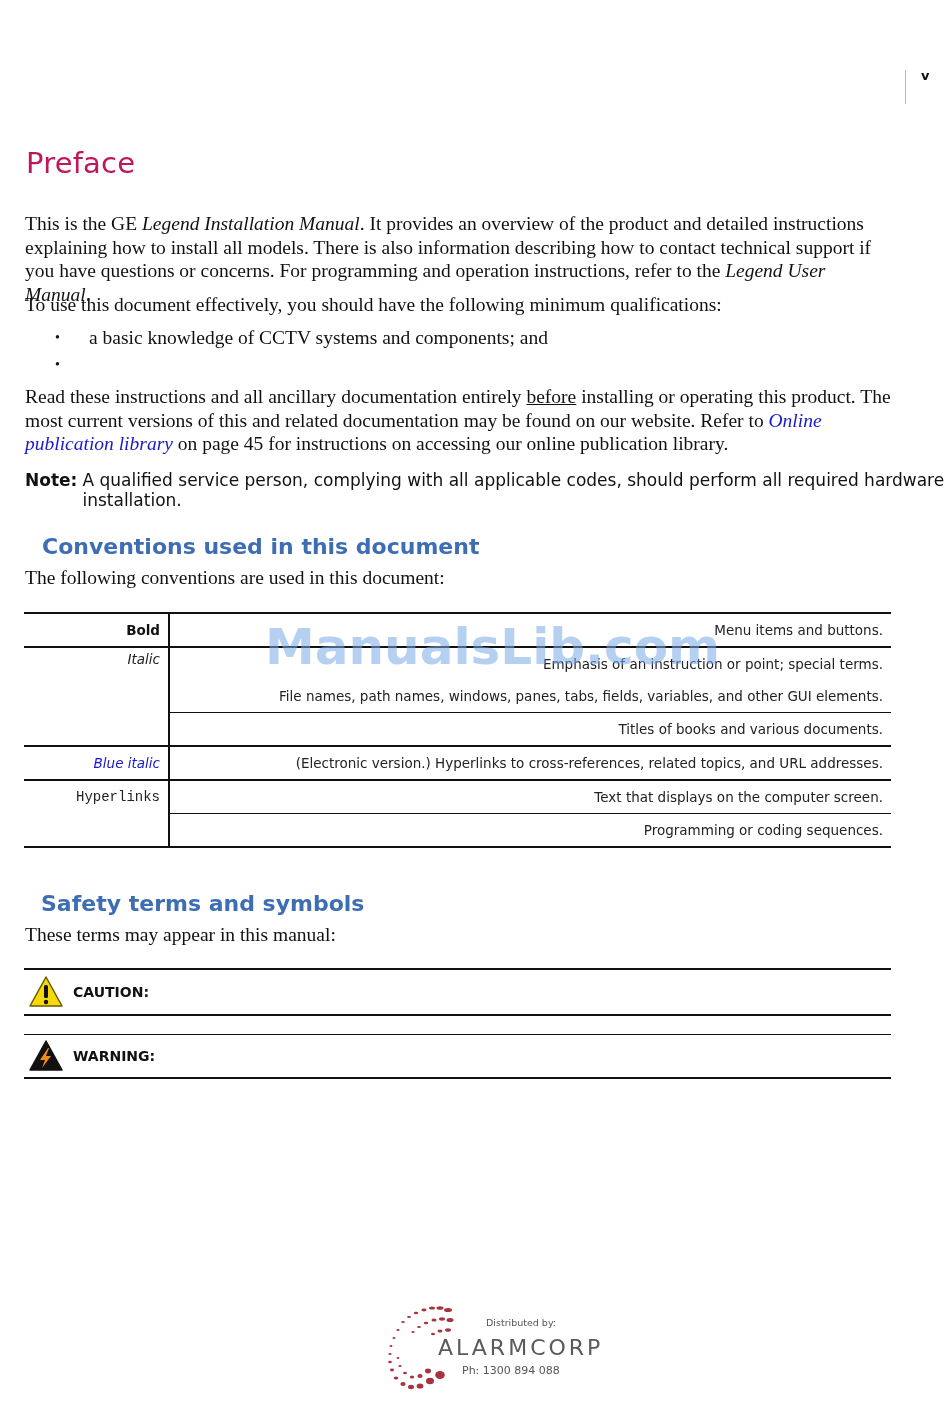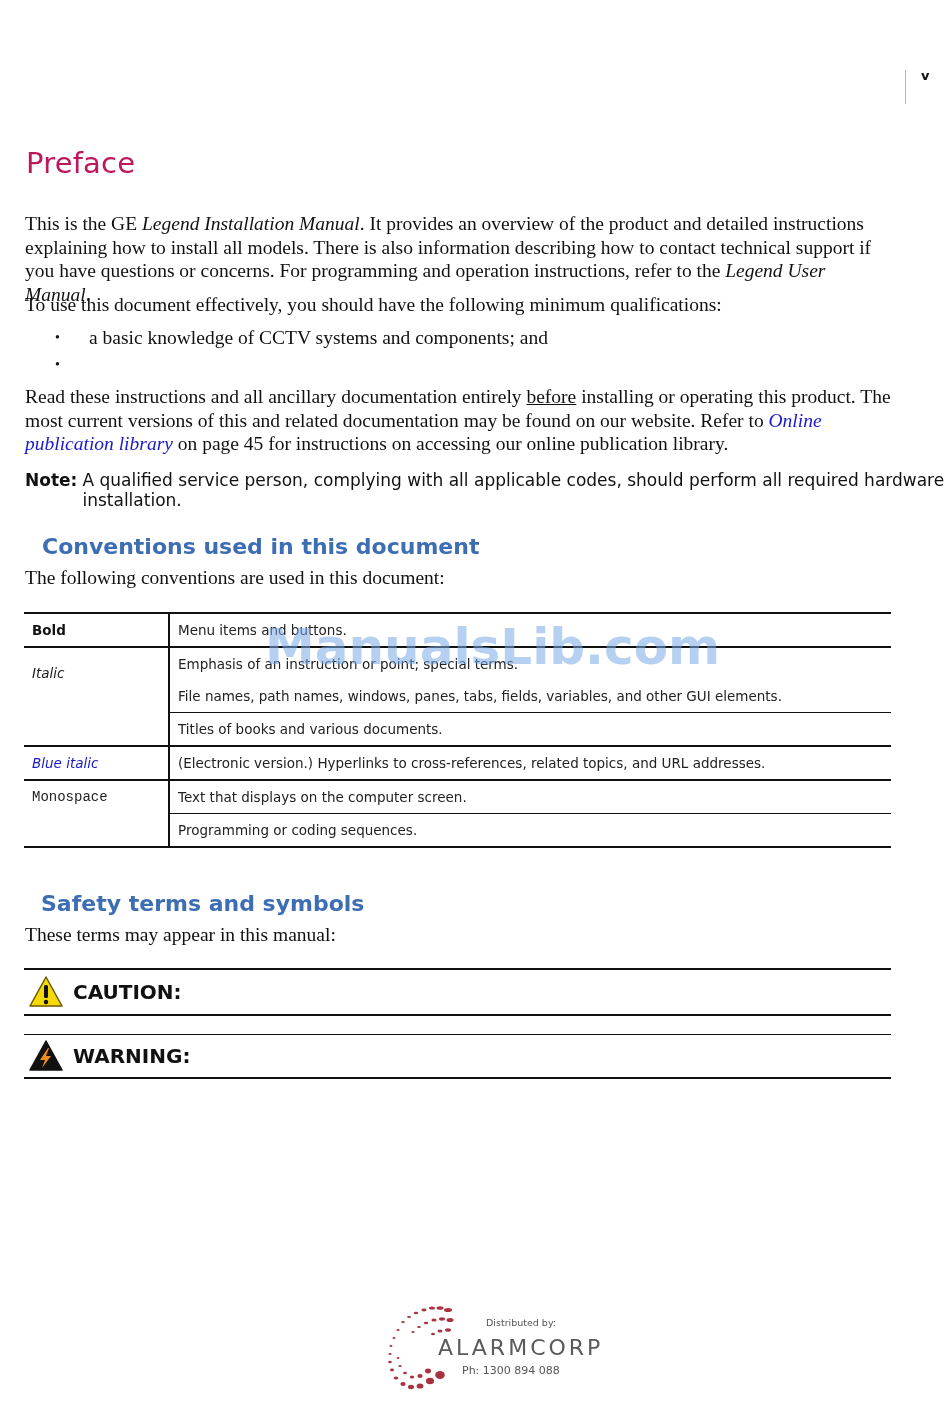--- a/index.html
+++ b/index.html
@@ -16,32 +16,32 @@
     .link { color: #1a1acc; font-style: italic; }
     .u { text-decoration: underline; }
 
     .bullets { position: absolute; left: 55px; top: 324px; font-family: "Liberation Serif", serif; font-size: 19.5px; color: #111; }
     .bullet-row { height: 27px; display: flex; align-items: center; }
     .bullet-dot { width: 34px; font-size: 14px; }
 
     .note { position: absolute; left: 25px; top: 470px; font-family: "DejaVu Sans", sans-serif; font-size: 17px; color: #111; display: flex; }
     .note-label { width: 64px; font-weight: bold; }
 
-    table.conv { position: absolute; left: 24px; top: 612px; width: 867px; border-collapse: collapse; font-family: "DejaVu Sans", sans-serif; font-size: 13.5px; color: #222; }
+    table.conv { position: absolute; left: 24px; top: 612px; width: 867px; border-collapse: collapse; font-family: "DejaVu Sans", sans-serif; font-size: 13.5px; color: #222; text-align: right; }
     table.conv td { height: 32px; padding: 0 8px; vertical-align: middle; }
     table.conv td.term { width: 128px; border-right: 2px solid #111; }
     .bt { border-top: 2px solid #111; }
     .bb { border-bottom: 2px solid #111; }
     .bt-thin { border-top: 1.5px solid #111; }
     .term-bold { font-weight: bold; color: #111; }
     .term-italic { font-style: italic; }
     .term-blue { font-style: italic; color: #1a1acc; }
     .term-mono { font-family: "Liberation Mono", monospace; font-size: 14px; }
 
-    .safety { position: absolute; left: 24px; width: 867px; display: flex; align-items: center; font-family: "DejaVu Sans", sans-serif; font-size: 20px; color: #222; }
+    .safety { position: absolute; left: 24px; width: 867px; display: flex; align-items: center; font-family: "DejaVu Sans", sans-serif; font-size: 14px; color: #222; }
     .safety .icon { width: 36px; height: 34px; margin-left: 4px; margin-right: 9px; }
     .safety .label { width: 98px; font-weight: bold; color: #111; }
 
     .watermark { position: absolute; left: 265px; top: 618px; font-family: "DejaVu Sans", sans-serif; font-weight: bold; font-size: 50px; color: rgba(120, 170, 230, 0.55); letter-spacing: 0px; pointer-events: none; }
 
     .logo { position: absolute; left: 378px; top: 1300px; width: 220px; height: 95px; }
     .logo .dist { position: absolute; left: 108px; top: 17px; font-family: "DejaVu Sans", sans-serif; font-size: 9.5px; color: #555; }
     .logo .brand { position: absolute; left: 44px; top: 35px; font-family: "DejaVu Sans", sans-serif; font-size: 22px; letter-spacing: 3px; color: #5a5a5a; margin-left: 16px; }
     .logo .phone { position: absolute; left: 84px; top: 64px; font-family: "DejaVu Sans", sans-serif; font-size: 11px; color: #555; }
   </style>
@@ -81,35 +81,35 @@
 <h2 class="h2" style="top:518px; margin:16px">Conventions used in this document</h2>
 <div class="para" style="top:566px">The following conventions are used in this document:</div>
 
 <table class="conv">
   <tbody>
       <tr class="bt">
     <td class="term term-bold bt">Bold</td>
     <td class="bt">Menu items and buttons.</td>
   </tr>
   <tr>
-    <td class="term term-italic bt" rowspan="3" style="vertical-align:top; padding-top:17px">Italic</td>
+    <td class="term term-italic bt" rowspan="3" style="vertical-align:top; padding-top:3px">Italic</td>
     <td class="bt">Emphasis of an instruction or point; special terms.</td>
   </tr>
   <tr>
     <td>File names, path names, windows, panes, tabs, fields, variables, and other GUI elements.</td>
   </tr>
   <tr>
     <td class="bt-thin">Titles of books and various documents.</td>
   </tr>
   <tr>
     <td class="term term-blue bt">Blue italic</td>
     <td class="bt">(Electronic version.) Hyperlinks to cross-references, related topics, and URL addresses.</td>
   </tr>
   <tr>
-    <td class="term term-mono bt bb" rowspan="2" style="vertical-align:top; padding-top:8px">Monospace</td>
+    <td class="term term-mono bt bb" rowspan="2" style="vertical-align:top; padding-top:8px">Hyperlinks</td>
     <td class="bt">Text that displays on the computer screen.</td>
   </tr>
   <tr>
     <td class="bt-thin bb">Programming or coding sequences.</td>
   </tr>
 </tbody>
   </table>
 
 <div class="watermark">ManualsLib.com</div>
 

